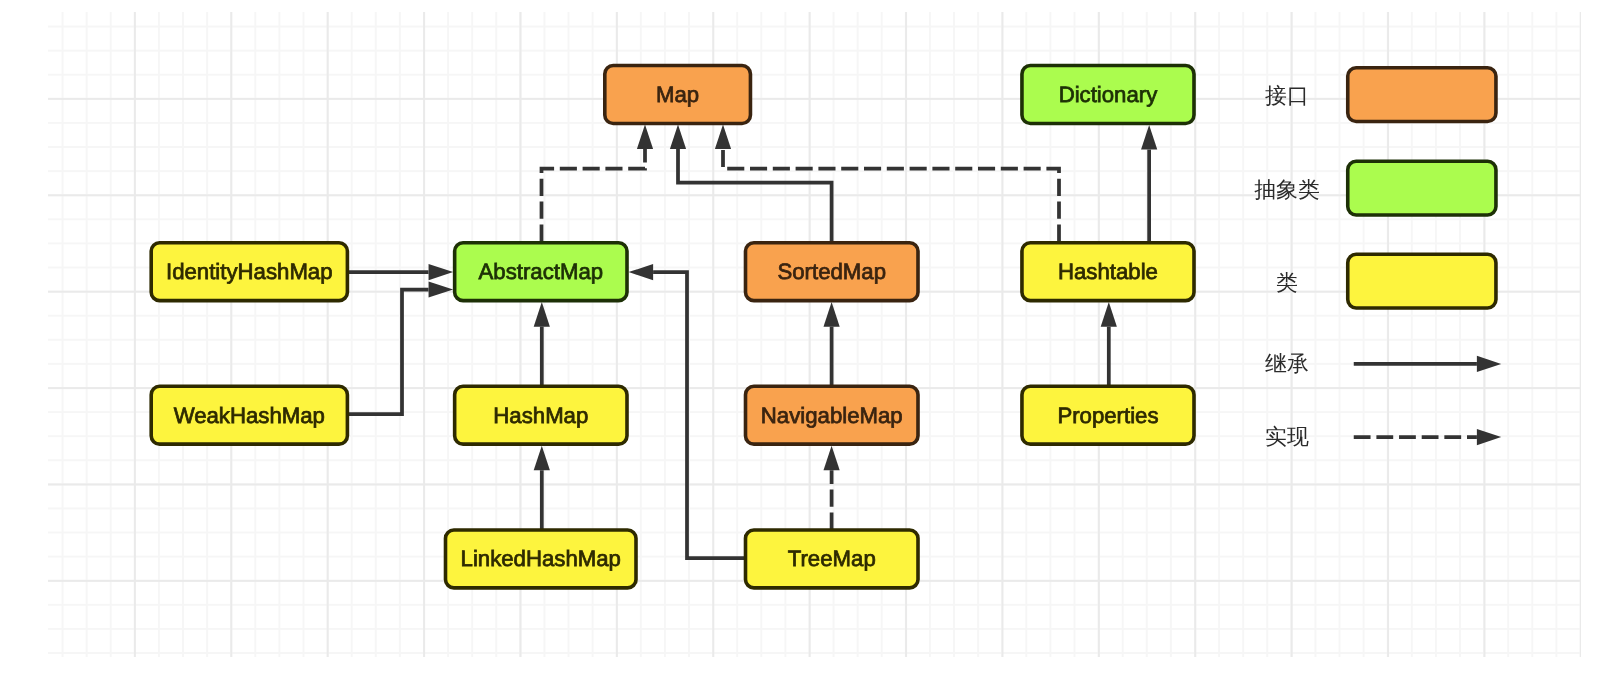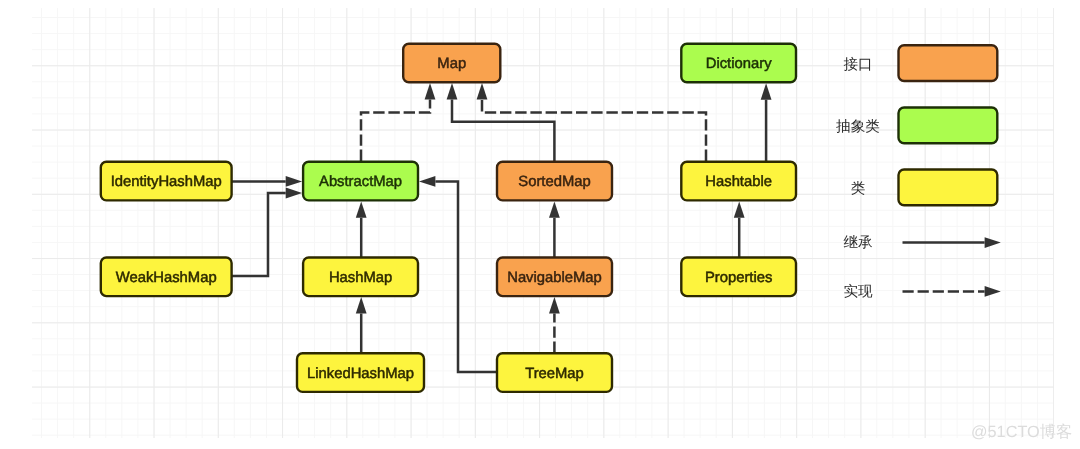--- a/index.html
+++ b/index.html
@@ -103,14 +103,13 @@
         <text class="legendlabel" x="858" y="189.20000000000002">类</text>
         <rect x="898.5" y="169.5" width="98.8" height="35.8" rx="5.6" ry="5.6" fill="#fdf43e" stroke="#2e2a00" stroke-width="2.4"></rect>
         <text class="legendlabel" x="858" y="243.4">继承</text>
         <path d="M902.5,242.6 L984.5999999999999,242.6" stroke="#333333" stroke-width="2.5" fill="none"></path>
         <polygon points="1000.8,242.6 984.5999999999999,237.2 984.5999999999999,248" fill="#333333"></polygon>
         <text class="legendlabel" x="858" y="292.2">实现</text>
         <path d="M902.5,291.4 L984.5999999999999,291.4" stroke="#333333" stroke-width="2.5" fill="none" stroke-dasharray="11.2 3.9"></path>
         <polygon points="1000.8,291.4 984.5999999999999,286 984.5999999999999,296.79999999999995" fill="#333333"></polygon>
       </g>
     </svg>
-  <div class="wm">@51CTO博客</div>
 </div>
 
 </body></html>

